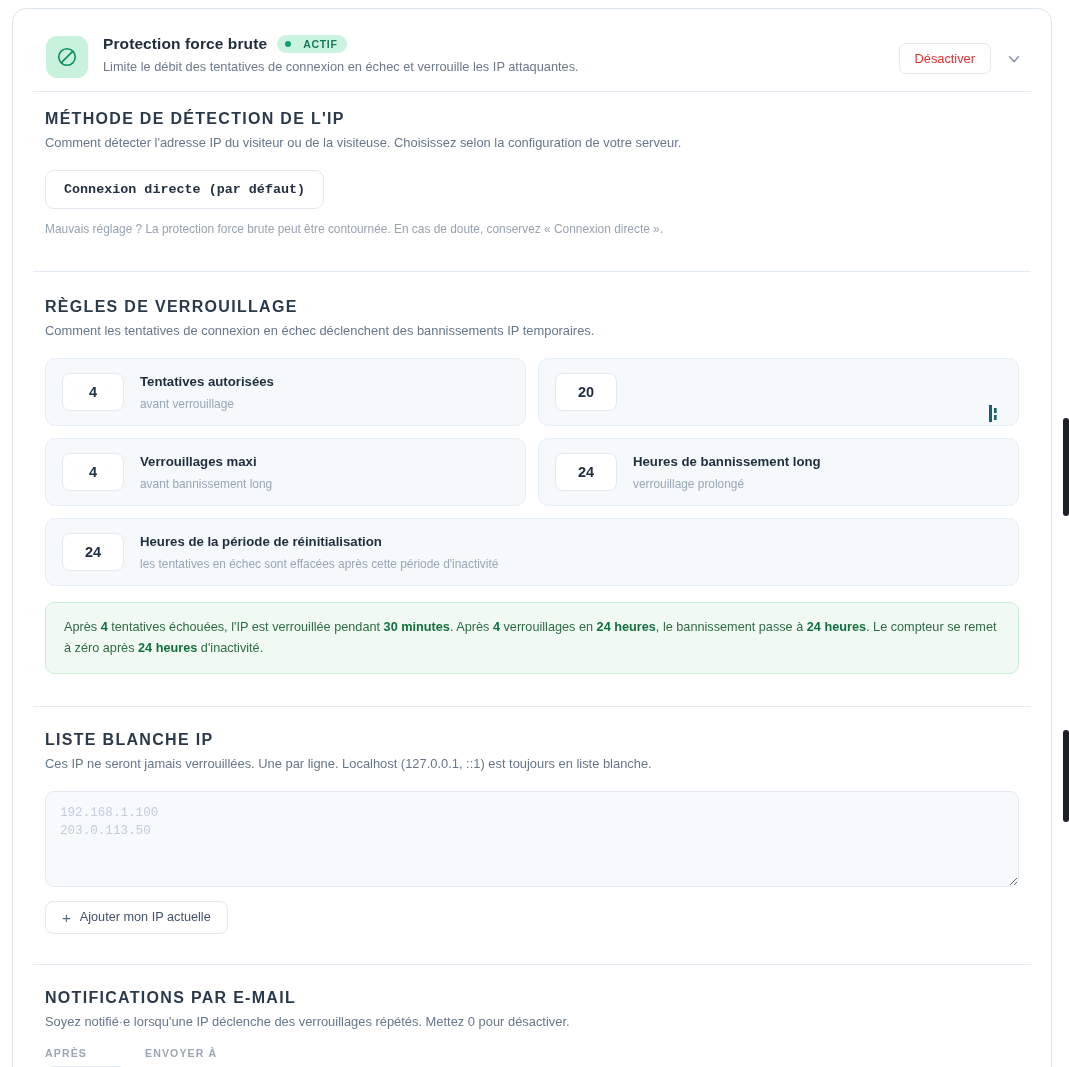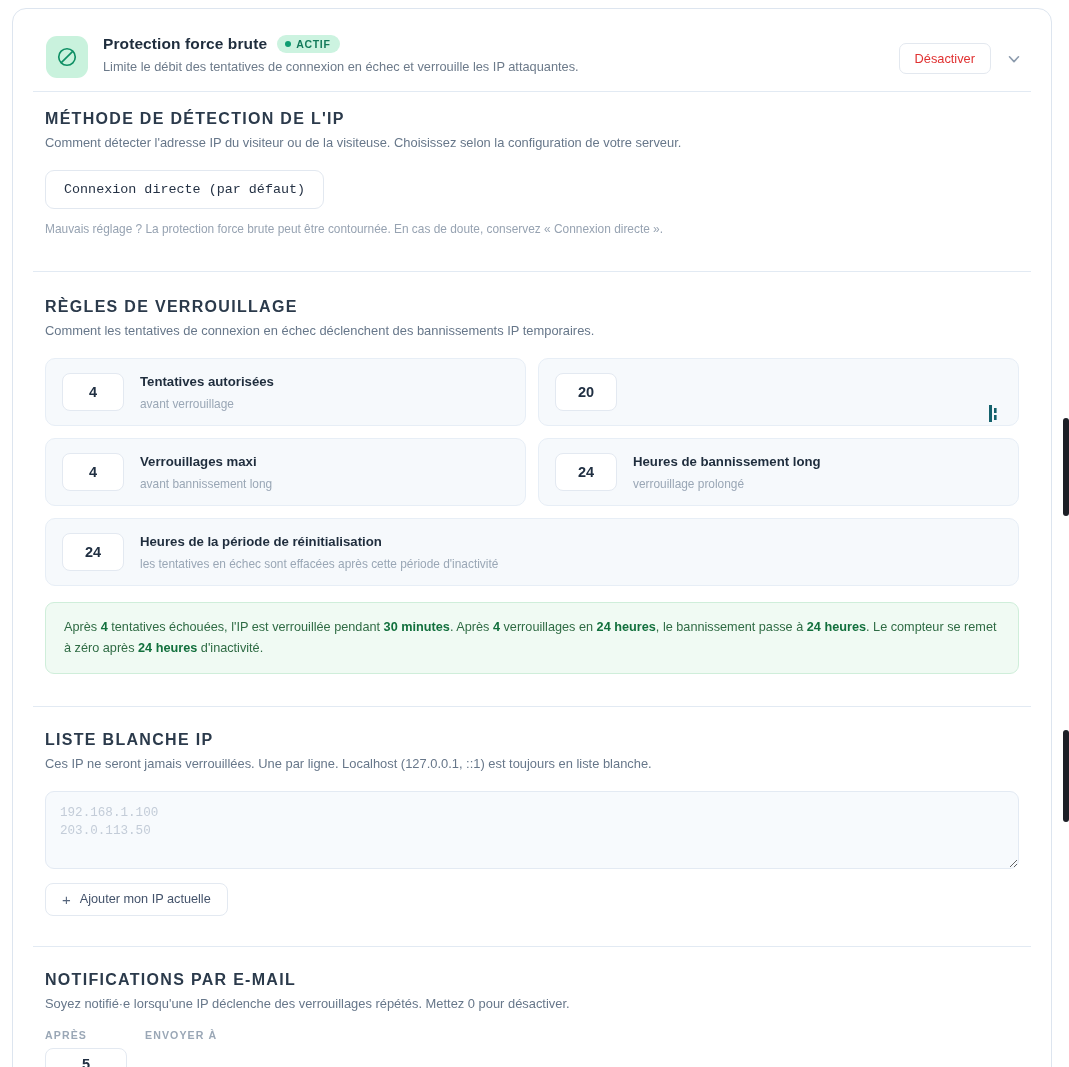--- a/index.html
+++ b/index.html
@@ -26,21 +26,21 @@
   .hdr-ico {
     position: absolute; left: 33px; top: 27px;
     width: 42px; height: 42px; border-radius: 11px;
     background: #c9f2dd;
     display: flex; align-items: center; justify-content: center;
   }
   .hdr-txt { position: absolute; left: 90px; top: 26px; }
   .hdr-title-row { display: flex; align-items: center; gap: 10px; }
   .hdr-title { font-size: 15.5px; font-weight: bold; color: #1f2d3d; letter-spacing: .1px; }
   .badge {
-    display: inline-flex; align-items: center; gap: 5px;
+    display: inline-flex; align-items: center; gap: 12px;
     background: #ccf3e0; color: #137a5a;
     font-size: 10.5px; font-weight: bold; letter-spacing: .7px;
     padding: 3px 9px 3px 8px; border-radius: 10px;
   }
   .badge .dot { width: 6px; height: 6px; border-radius: 50%; background: #0f9d72; display: inline-block; }
   .hdr-sub { margin-top: 6px; font-size: 12.8px; color: #6c7a8a; }
 
   .hdr-actions { position: absolute; right: 26px; top: 34px; display: flex; align-items: center; gap: 12px; }
   .btn-deactivate {
     border: 1px solid #e3e8ef; background: #fff; border-radius: 7px;
@@ -56,21 +56,21 @@
   .sec-title {
     font-size: 16px; font-weight: bold; color: #2b3a4b;
     letter-spacing: 1.3px; text-transform: uppercase;
   }
   .sec-desc { font-size: 12.9px; color: #67778a; margin-top: 7px; }
 
   .select-box {
     display: inline-block; margin-top: 20px;
     border: 1px solid #e2e8f0; border-radius: 9px; background: #fff;
     padding: 11px 18px; font-family: "Liberation Mono", monospace;
-    font-size: 13.4px; font-weight: normal; color: #243144; cursor: pointer;
+    font-size: 13.4px; font-weight: bold; color: #243144; cursor: pointer;
   }
   .hint { font-size: 11.9px; color: #97a3b2; margin-top: 13px; }
 
   
   .rules { margin-top: 20px; }
   .rule-row { display: flex; gap: 12px; margin-bottom: 12px; }
   .rule-card {
     position: relative;
     flex: 1 1 0; display: flex; align-items: center; gap: 16px;
     background: #f6f9fc; border: 1px solid #e7eef6; border-radius: 10px;
@@ -90,21 +90,21 @@
   
   .summary {
     margin-top: 16px;
     background: #f0faf3; border: 1px solid #cfeeda; border-radius: 9px;
     padding: 14px 18px; font-size: 12.7px; color: #2f6b44; line-height: 1.65;
   }
   .summary b { color: #12703d; font-weight: bold; }
 
   
   .ta {
-    display: block; width: 100%; height: 78px; margin-top: 20px;
+    display: block; width: 100%; height: 96px; margin-top: 20px;
     background: #f7fafd; border: 1px solid #e3eaf3; border-radius: 9px;
     padding: 12px 14px; font-family: "Liberation Mono", monospace;
     font-size: 12.6px; color: #243144; resize: vertical; line-height: 1.45;
   }
   .ta::placeholder { color: #c3ccd8; }
   .btn-addip {
     display: inline-flex; align-items: center; gap: 9px; margin-top: 14px;
     border: 1px solid #e3e9f1; background: #fff; border-radius: 8px;
     padding: 8px 16px; font-size: 12.7px; color: #43526a; cursor: pointer;
     font-family: "Liberation Sans", sans-serif;

